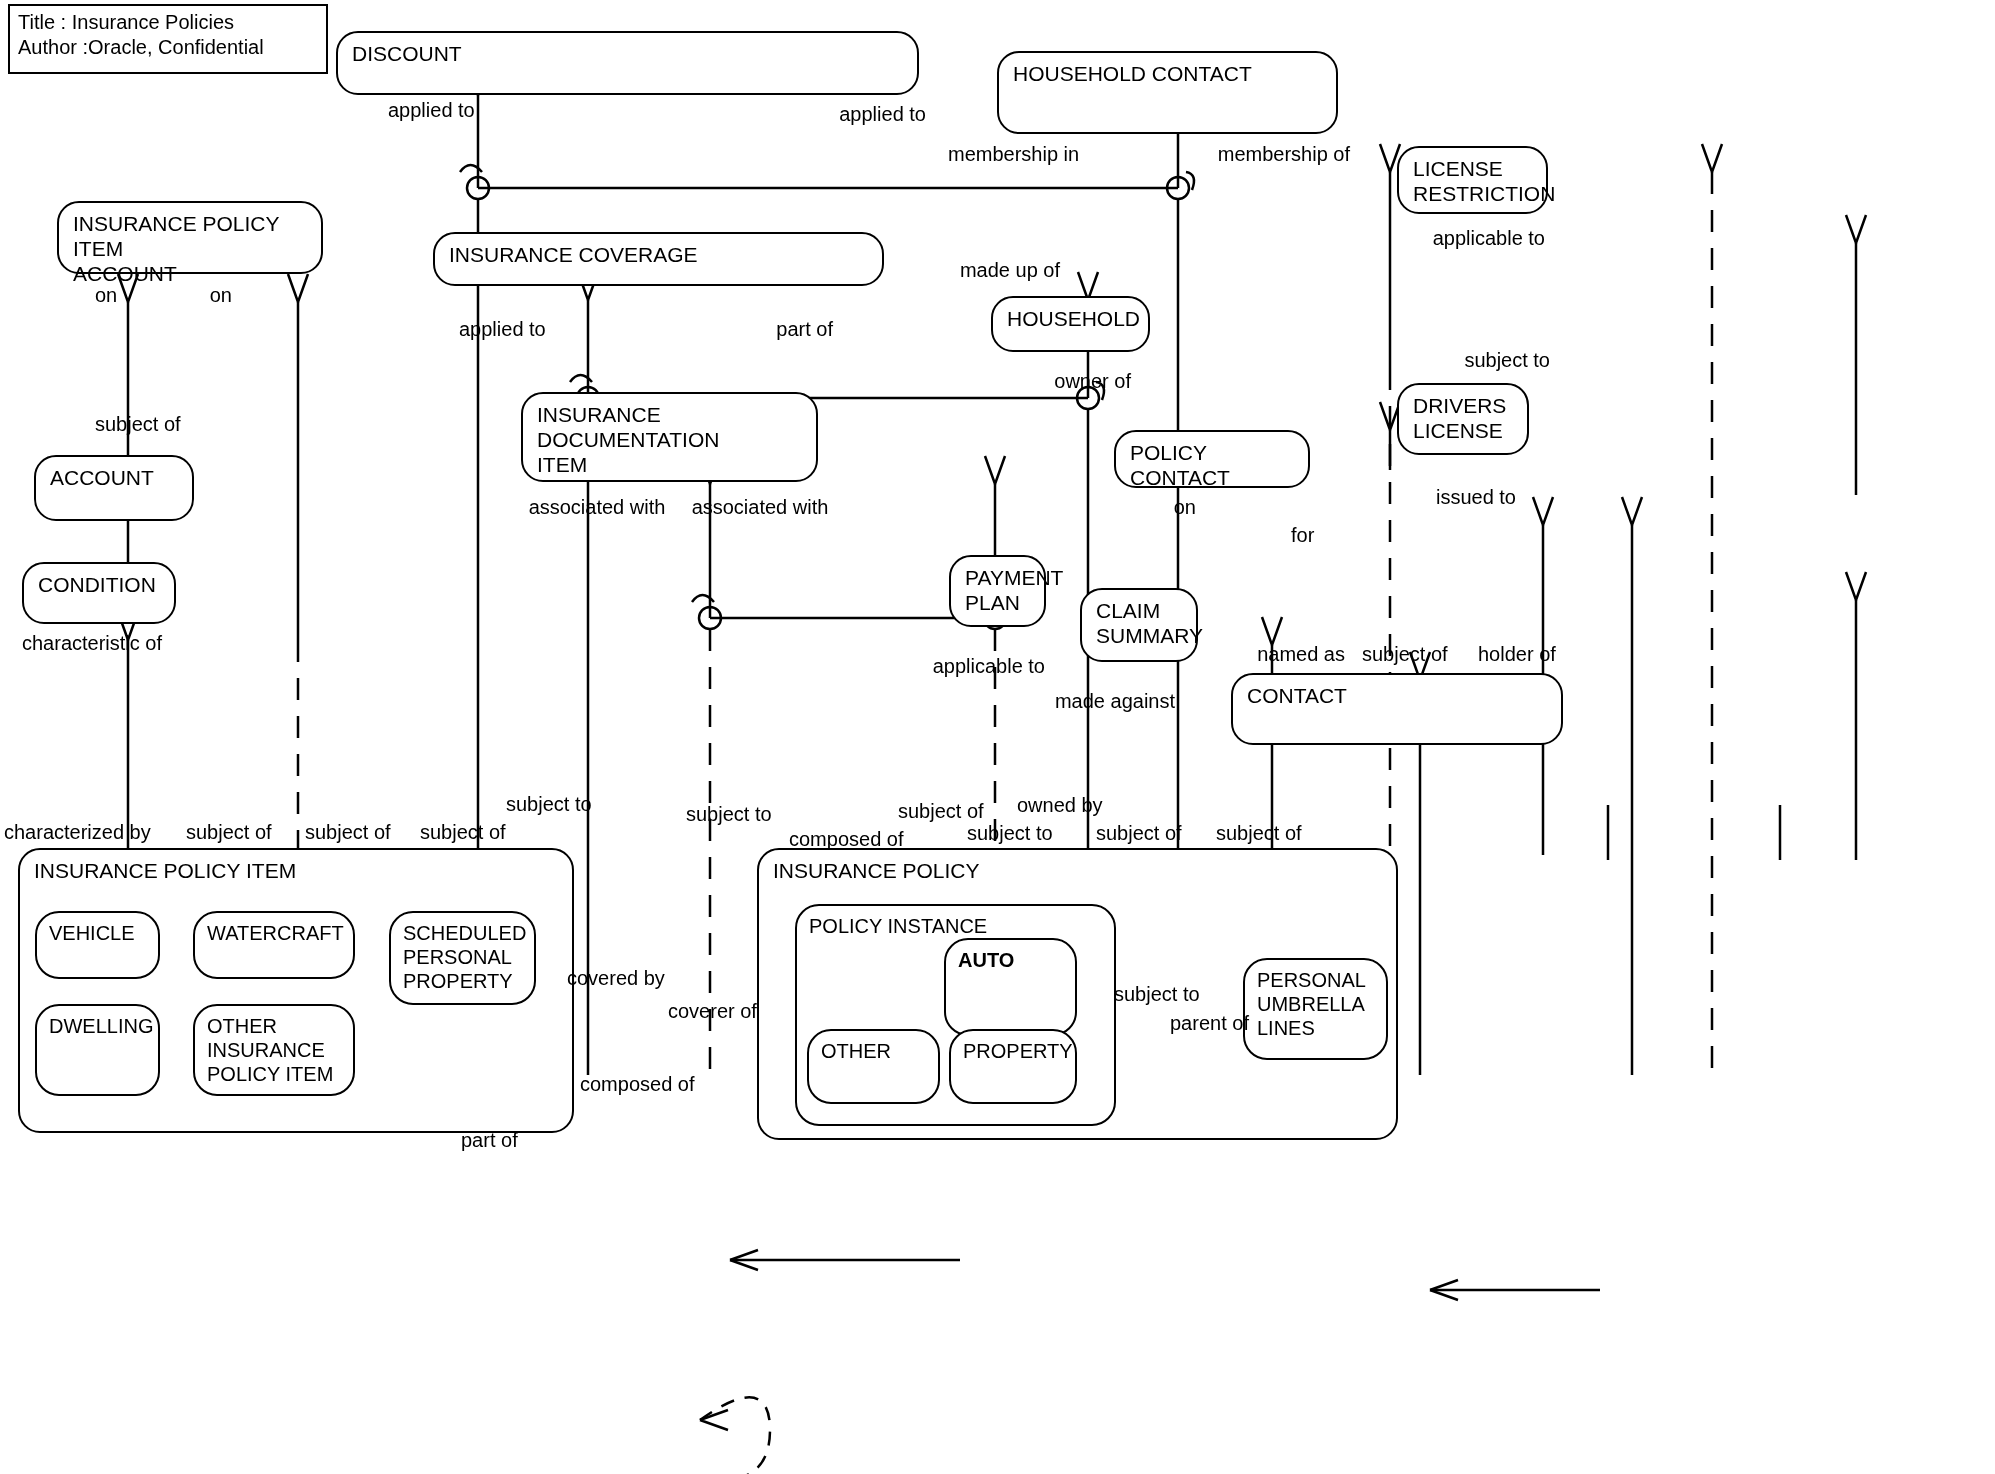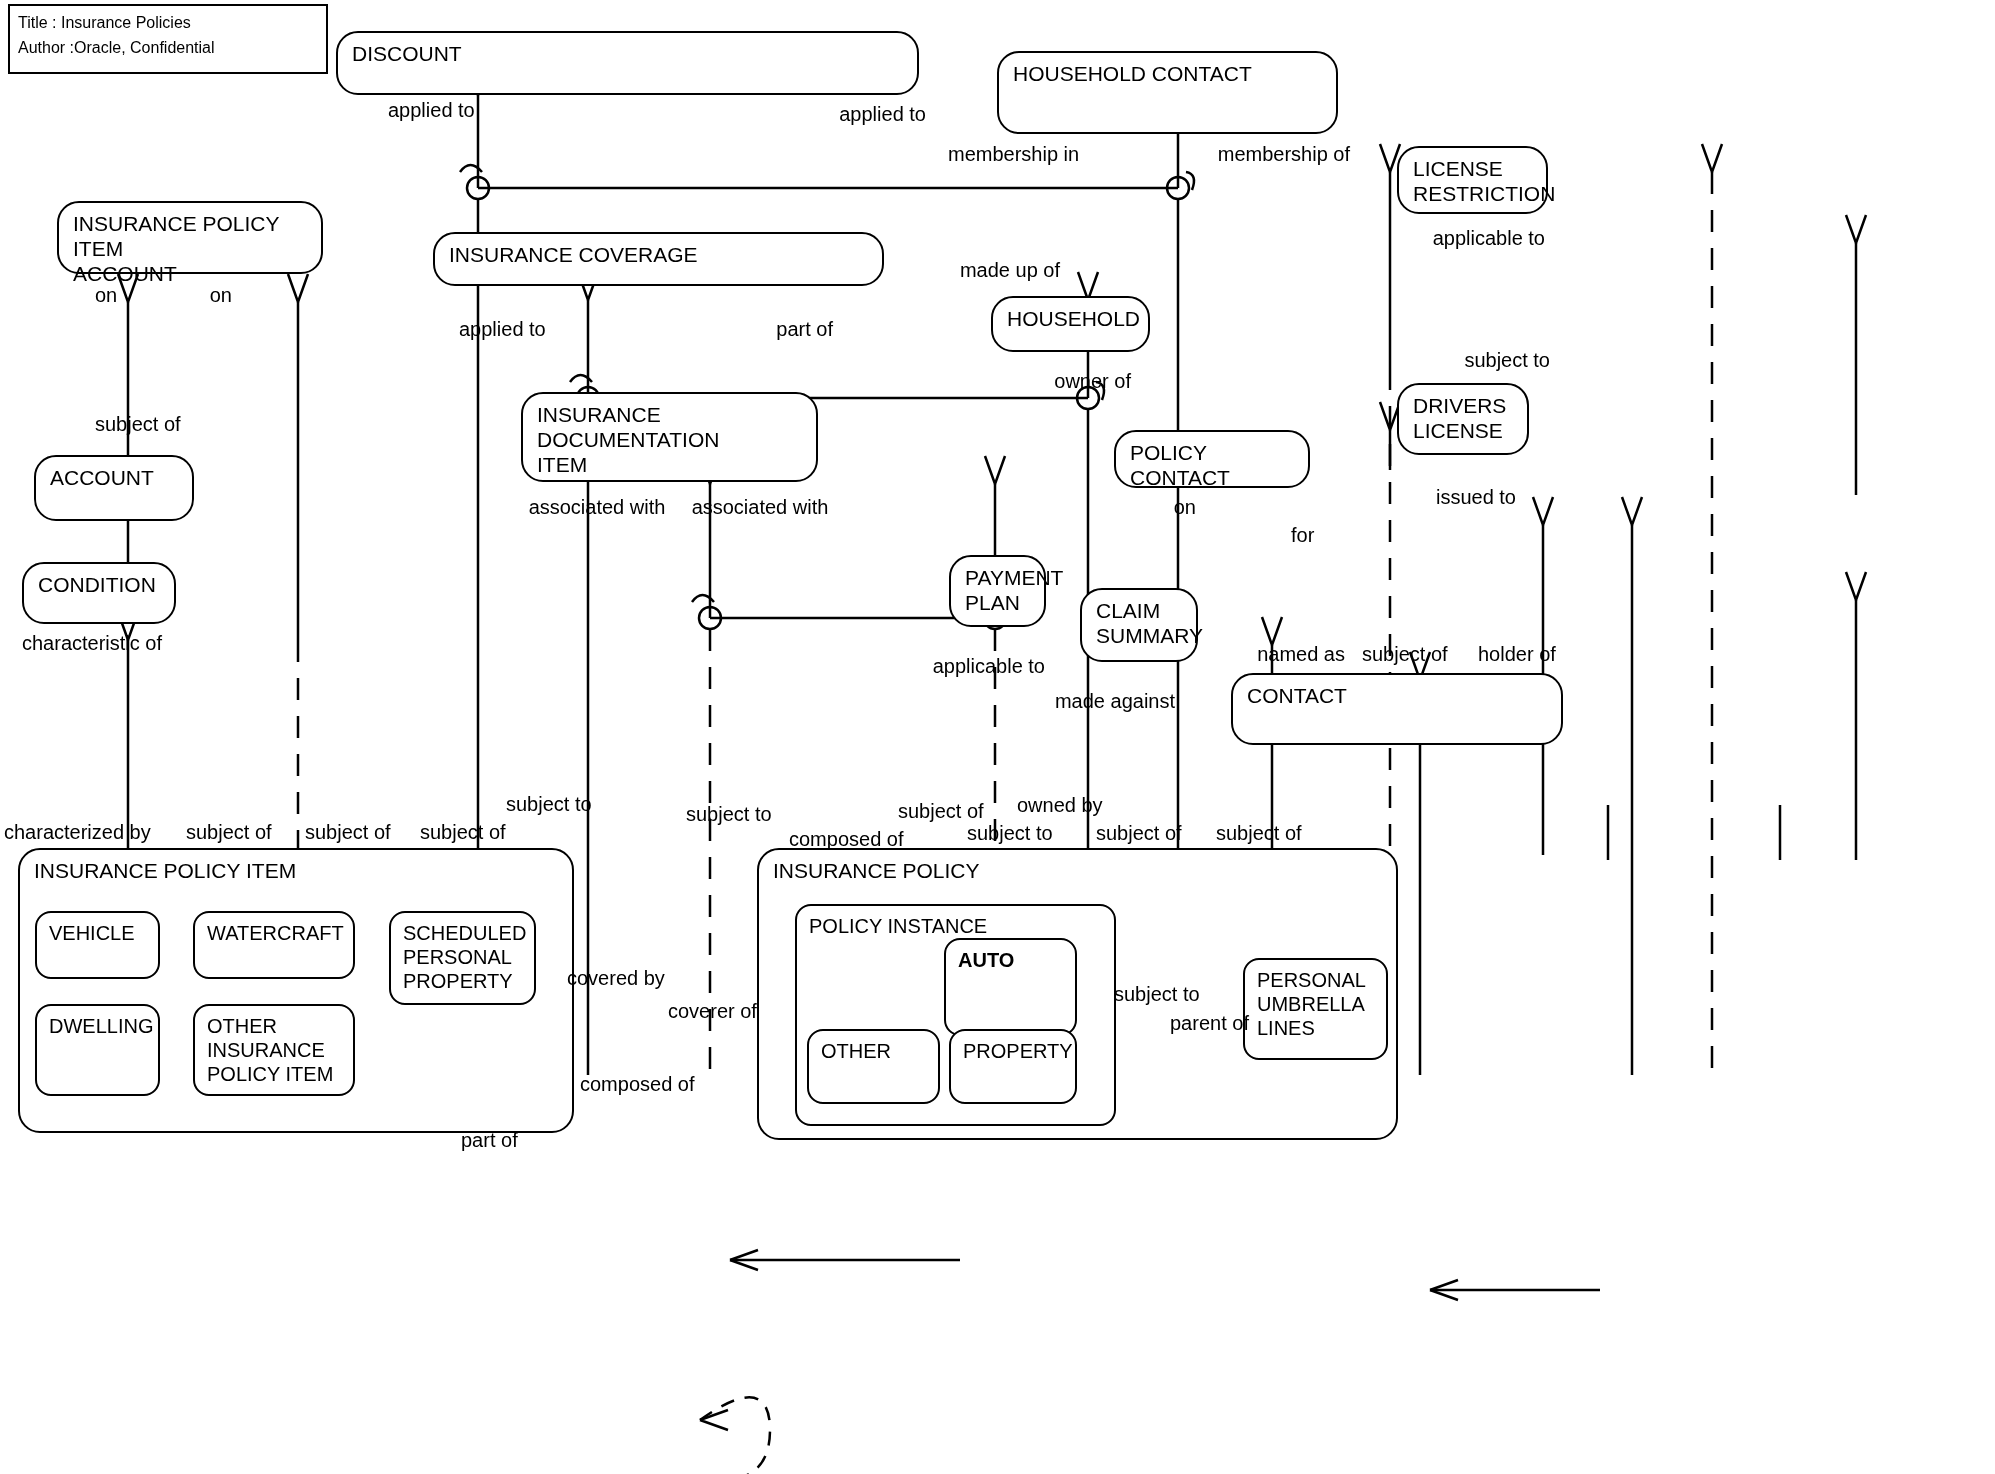--- a/index.html
+++ b/index.html
@@ -1,27 +1,27 @@
 <!DOCTYPE html>
 <html><head>
 <meta charset="utf-8">
 <style>
   html,body{margin:0;padding:0;background:#ffffff;}
   #canvas{position:relative;width:1995px;height:1474px;background:#ffffff;
           font-family:"Liberation Sans",sans-serif;overflow:hidden;}
   svg.lines{position:absolute;left:0;top:0;width:1995px;height:1474px;pointer-events:none;}
   .ent{position:absolute;border:2.5px solid #000;border-radius:22px;background:#fff;box-sizing:border-box;}
   .ent > .nm{position:absolute;left:14px;top:8px;font-size:21px;color:#000;line-height:25px;white-space:pre-line;}
-  .sub{position:absolute;border:2.5px solid #000;border-radius:16px;background:#fff;box-sizing:border-box;}
+  .sub{position:absolute;border:2.5px solid #000;border-radius:24px;background:#fff;box-sizing:border-box;}
   .sub > .nm{position:absolute;left:12px;top:8px;font-size:20px;line-height:24px;white-space:pre-line;}
   .lbl{position:absolute;font-size:20px;color:#000;white-space:nowrap;line-height:22px;}
   .lbl.r{transform:translateX(-100%);}
   .lbl.c{transform:translateX(-50%);}
   .titlebox{position:absolute;border:2.5px solid #000;background:#fff;box-sizing:border-box;}
-  .titlebox .t{position:absolute;left:8px;top:4px;font-size:16px;line-height:25px;white-space:pre-line;}
+  .titlebox .t{position:absolute;left:8px;top:4px;font-size:20px;line-height:25px;white-space:pre-line;}
 </style>
 </head>
 <body>
 
 <div id="canvas">
 
   <svg class="lines" viewBox="0 0 1995 1474">
     <defs>
       <g id="cf">
           <path d="M0,0 L-9,-26 M0,0 L9,-26 M0,0 L0,-26" stroke="#000" stroke-width="2.5" fill="none"></path>

